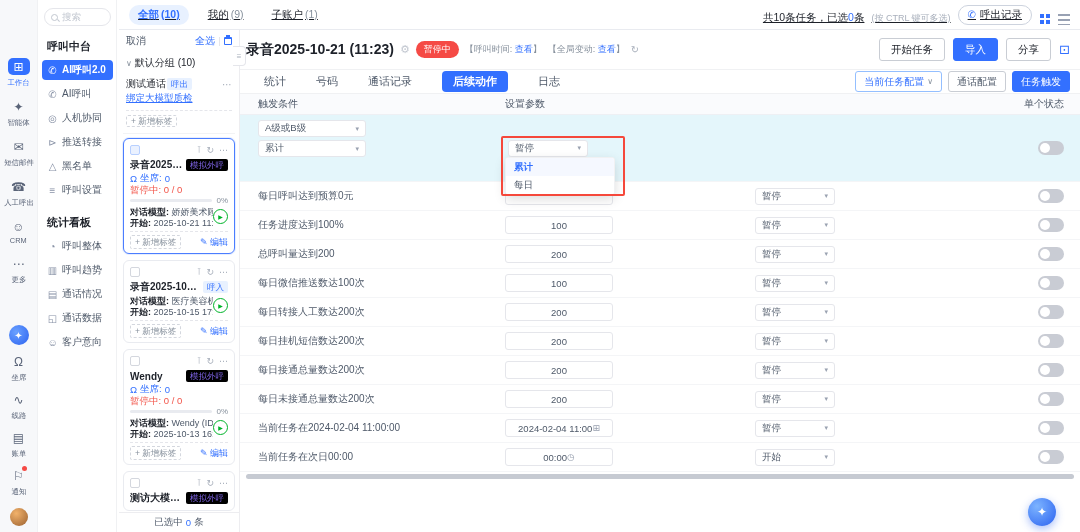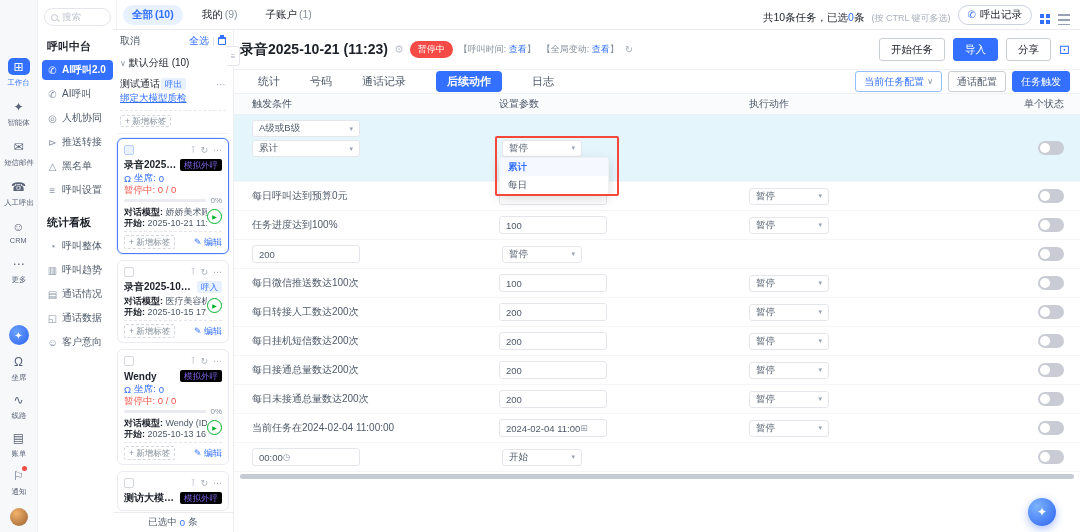--- a/index.html
+++ b/index.html
@@ -37,21 +37,21 @@
     background:#c2c7d0; transform:rotate(45deg); }
   .nav-title { font-size:11px; font-weight:bold; color:#1d2129; padding:3px 5px 6px; }
   .nav-item { height:20px; display:flex; align-items:center; gap:4px; padding:0 5px; border-radius:4px;
     font-size:10px; color:#4e5969; margin-bottom:4px; white-space:nowrap; overflow:hidden; }
   .nav-item .ni { font-size:10px; color:#8892a6; width:11px; text-align:center; flex:none; }
   .nav-item.active { background:#3370ff; color:#fff; font-weight:bold; }
   .nav-item.active .ni { color:#fff; }
   .nav-gap { height:8px; }
 
   
-  .content { position:absolute; left:113px; top:0; right:0; height:532px; }
+  .content { position:absolute; left:119px; top:0; right:0; height:532px;text-decoration:underline; }
   .topbar { height:30px; border-bottom:1px solid #e9ebf0; display:flex; align-items:center; padding:0 10px; }
   .toptab { font-size:10.5px; color:#1d2129; margin-right:10px; padding:3px 9px; display:flex; gap:2px; }
   .toptab .cnt { color:#86909c; }
   .toptab.active { background:#e8f1ff; color:#3370ff; border-radius:12px; font-weight:bold; }
   .toptab.active .cnt { color:#3370ff; }
   .topbar-right { margin-left:auto; display:flex; align-items:flex-end; gap:7px; }
   .summary { font-size:10.5px; color:#1d2129; }
   .summary .blue { color:#3370ff; }
   .hint { font-size:9px; color:#a9b0bc; }
   .call-record { height:20px; border:1px solid #cdd3de; border-radius:10px; display:flex; align-items:center;
@@ -146,21 +146,21 @@
   .c3 { flex:0 0 283px; padding-left:18px; }
   .c4 { flex:1; display:flex; justify-content:flex-end; padding-right:16px; }
   .t-row { display:flex; align-items:center; height:29px; border-bottom:1px solid #f4f5f7;
     font-size:10px; color:#4e5969; }
   .t-row.h1 { height:67px; background:#e4f6fb; }
   .t-row.h1 .c2 { align-self:stretch; display:flex; flex-direction:column; gap:3px; padding-top:5px; }
   .sel-box { width:108px; height:17px; border:1px solid #e5e6eb; border-radius:3px; background:#fff;
     display:flex; align-items:center; justify-content:space-between; padding:0 6px; font-size:9.5px; color:#4e5969; }
   .sel-box .vb { color:#9aa2b1; font-size:7px; }
   .inp { width:108px; height:18px; border:1px solid #e5e6eb; border-radius:3px; background:#fff;
-    display:flex; align-items:center; justify-content:flex-start; padding:0 6px; font-size:9.5px; color:#4e5969; }
+    display:flex; align-items:center; justify-content:center; padding:0 6px; font-size:9.5px; color:#4e5969; }
   .inp .ic { color:#9aa2b1; font-size:9px; }
   .act-box { width:80px; }
   .toggle { width:26px; height:14px; border-radius:7px; background:#c9ccd4; position:relative; flex:none; }
   .knob { position:absolute; left:2px; top:2px; width:10px; height:10px; border-radius:50%; background:#fff; }
   .dropdown { position:absolute; left:265px; top:63px; width:110px; background:#fff; border:1px solid #f0f1f3;
     border-radius:3px; box-shadow:0 4px 12px rgba(0,0,0,.14); z-index:5; overflow:hidden; }
   .opt { height:18px; display:flex; align-items:center; padding:0 8px; font-size:9.5px; color:#4e5969; background:#fff; }
   .opt.sel { color:#3370ff; background:#f5f8ff; font-weight:bold; }
   .redbox { position:absolute; left:261px; top:42px; width:124px; height:60px; border:2px solid #f5483b;
     border-radius:2px; z-index:6; pointer-events:none; }
@@ -491,21 +491,20 @@
             <button class="cbtn primary">
                 <span>任务触发</span>
               </button>
           </span>
         </div>
 
         <div class="table">
           <div class="t-head">
             <div class="c1">触发条件</div>
             <div class="c2">设置参数</div>
-            <div class="c3">执行动作</div>
             <div class="c4">单个状态</div>
           </div>
           <div id="t-rows">
               <div class="t-row h1">
                 <div class="c2">
                   <div class="sel-box">
                     <span>A级或B级</span>
                     <span class="vb">▾</span>
                   </div>
                   <div class="sel-box">
@@ -557,20 +556,21 @@
                     <span class="vb">▾</span>
                   </div>
                 </div>
                 <div class="c4">
                   <div class="toggle">
                     <span class="knob"></span>
                   </div>
                 </div>
               </div>
               <div class="t-row">
+                <div class="c1">总呼叫量达到200</div>
                 <div class="c2">
                   <div class="inp">
                     <span>200</span>
                   </div>
                 </div>
                 <div class="c3">
                   <div class="sel-box act-box">
                     <span>暂停</span>
                     <span class="vb">▾</span>
                   </div>
@@ -690,20 +690,21 @@
                     <span class="vb">▾</span>
                   </div>
                 </div>
                 <div class="c4">
                   <div class="toggle">
                     <span class="knob"></span>
                   </div>
                 </div>
               </div>
               <div class="t-row">
+                <div class="c1">当前任务在次日00:00</div>
                 <div class="c2">
                   <div class="inp">
                     <span>00:00</span>
                     <span class="ic">◷</span>
                   </div>
                 </div>
                 <div class="c3">
                   <div class="sel-box act-box">
                     <span>开始</span>
                     <span class="vb">▾</span>

